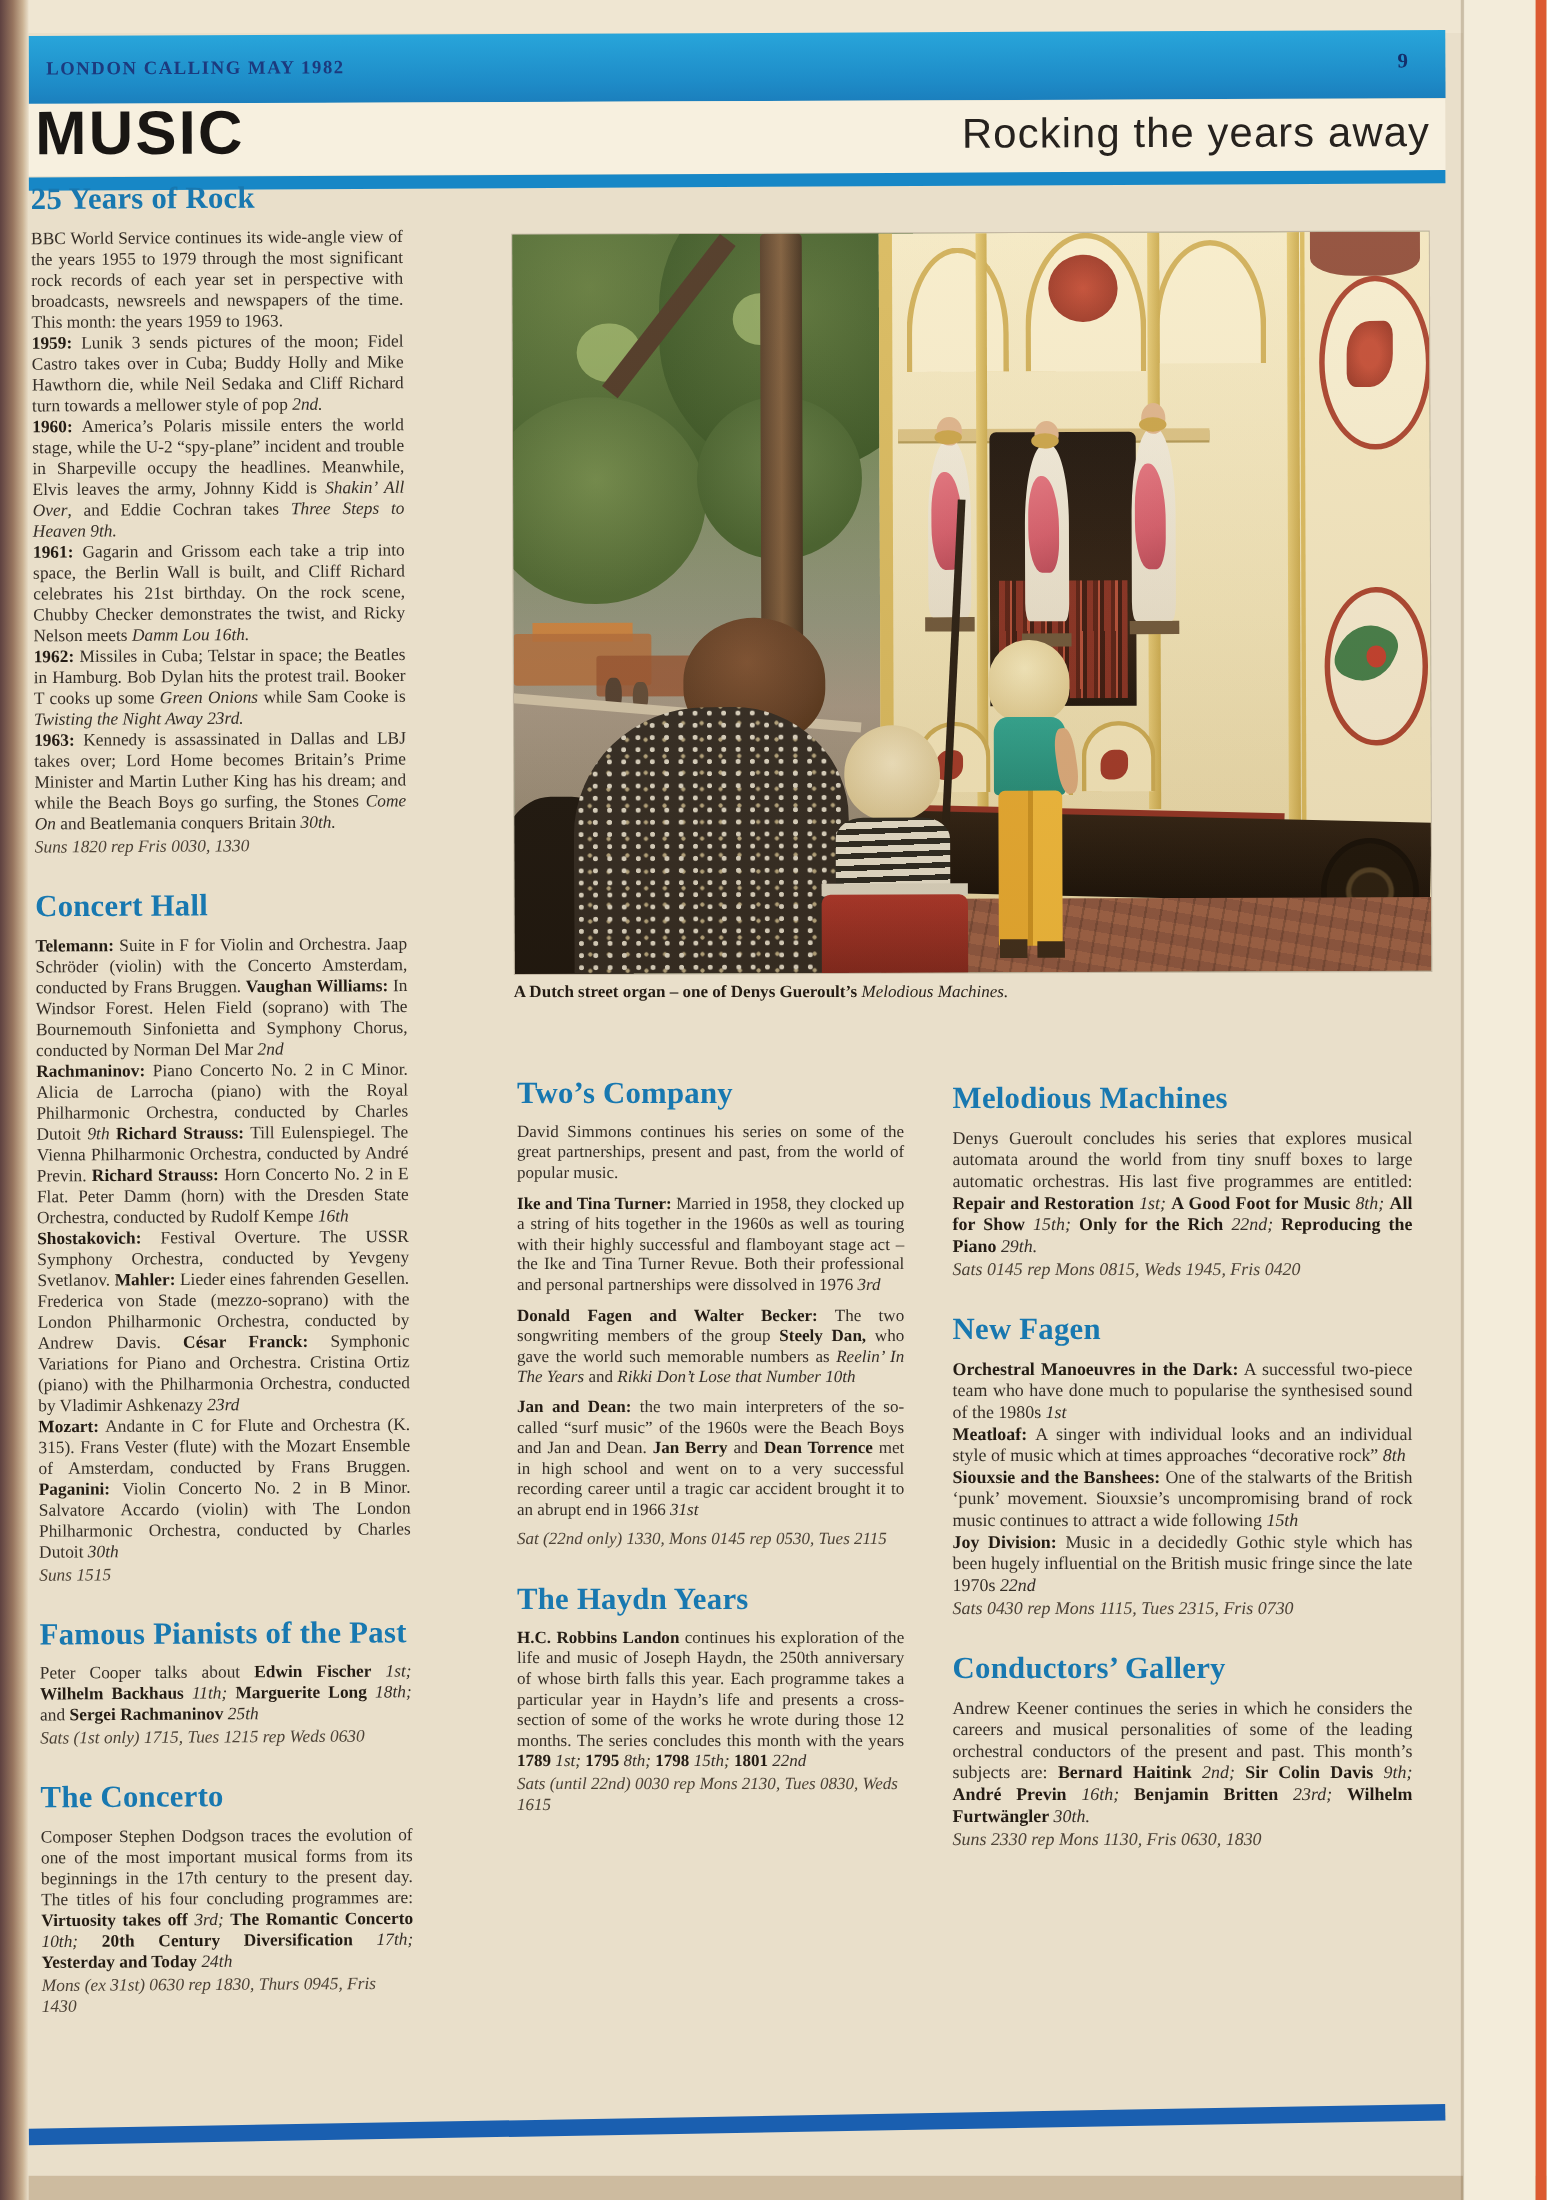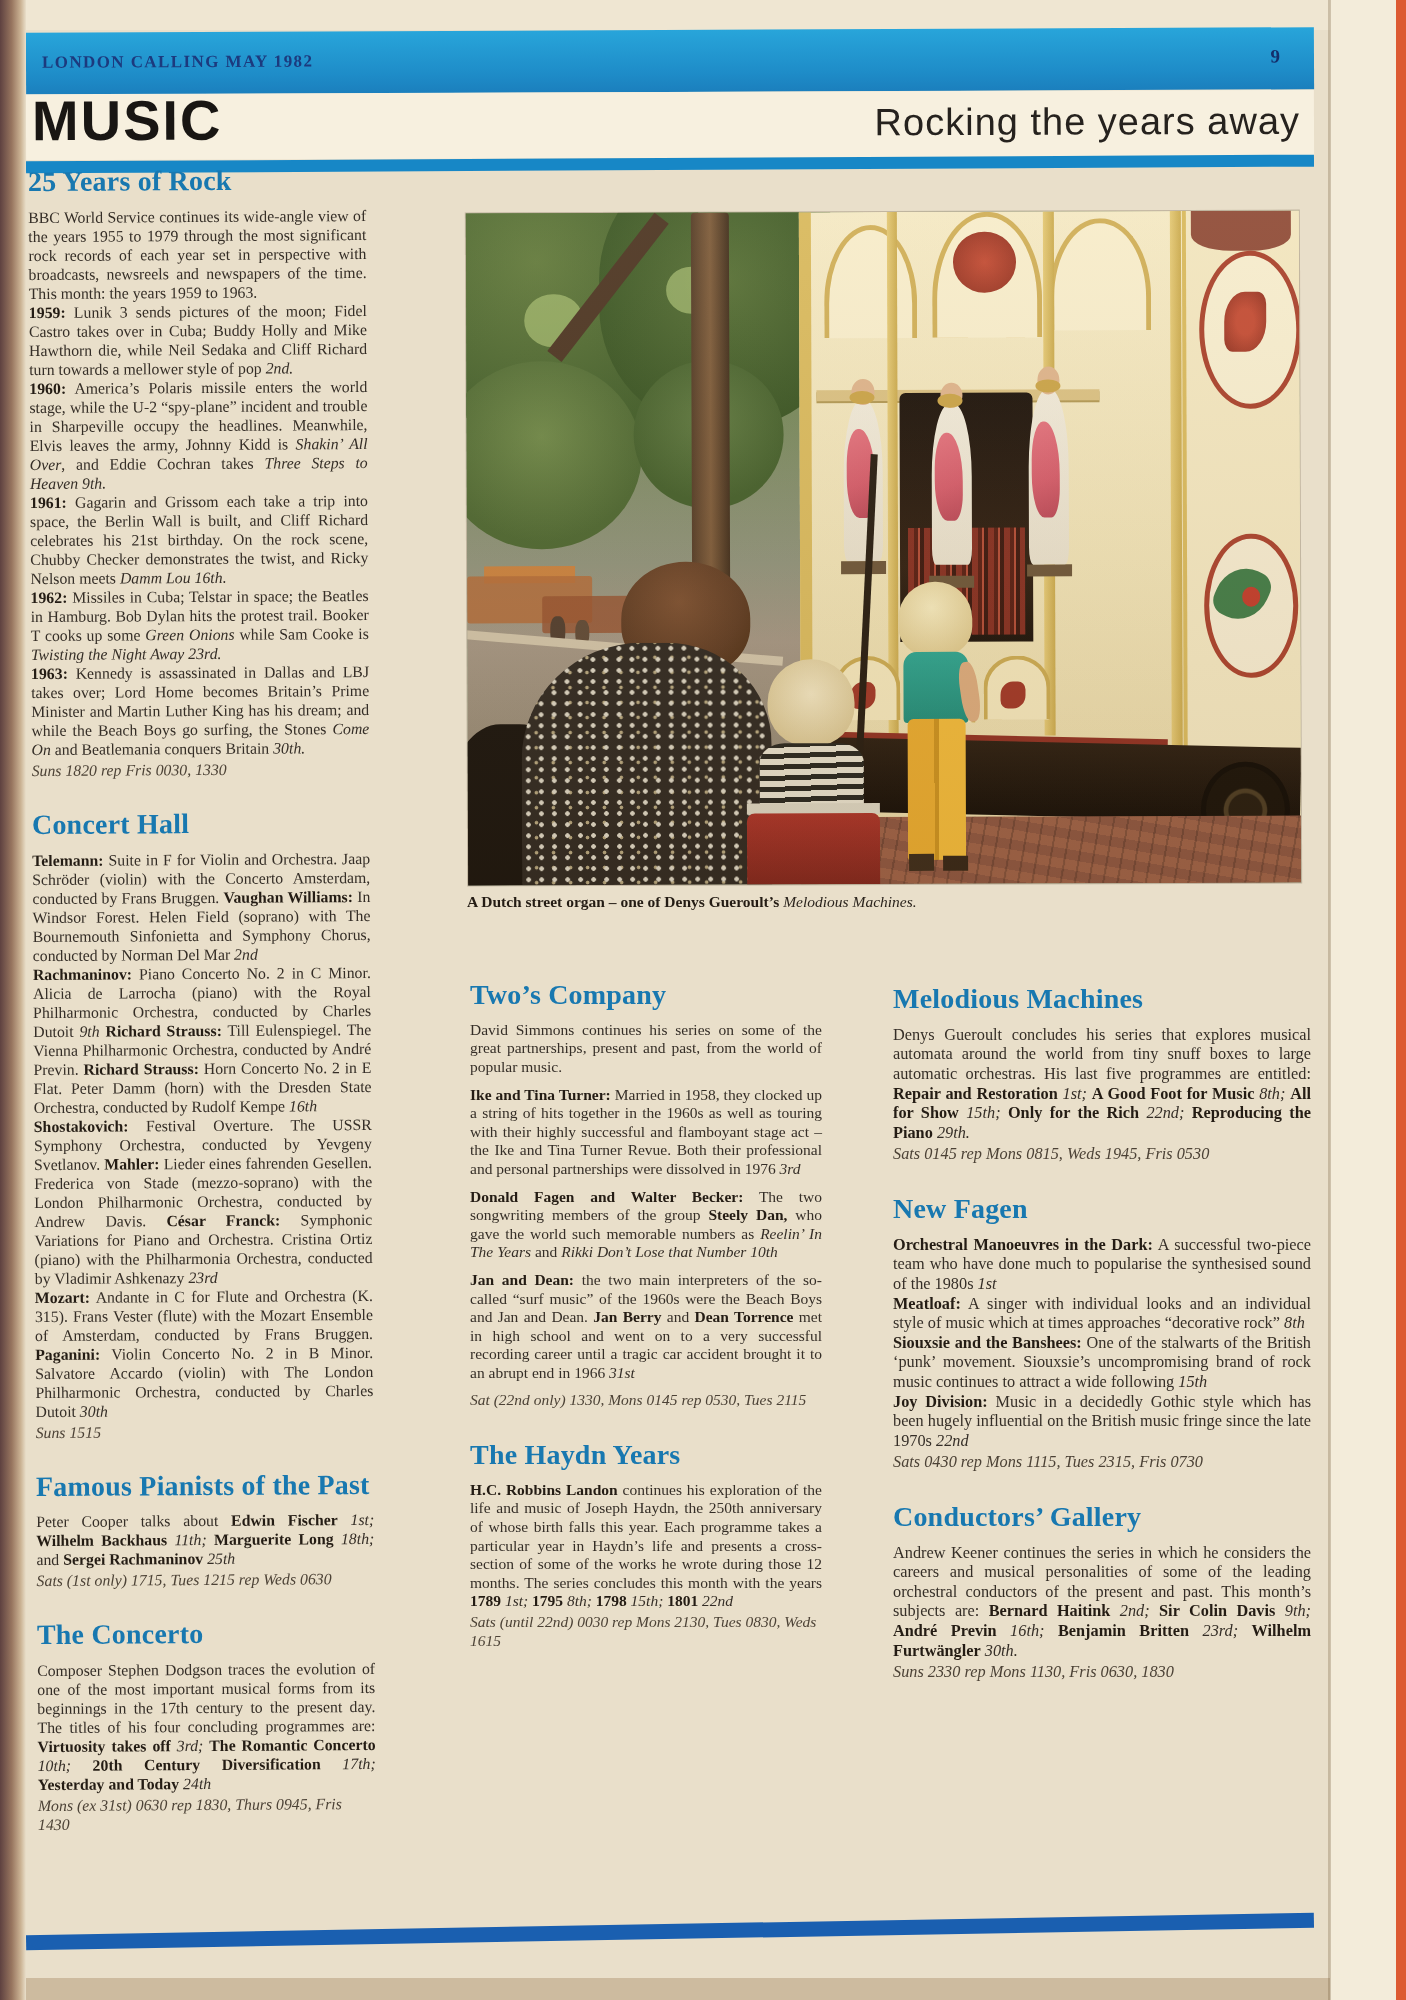--- a/index.html
+++ b/index.html
@@ -34,21 +34,21 @@
     font:400 38px/1 "Liberation Sans",sans-serif;letter-spacing:1px;color:#26221e}
   .header-rule{position:absolute;left:26px;top:158px;width:1288px;height:12px;
     background:var(--rule-blue,#1787c6);z-index:3;transform:rotate(-.3deg)}
   .bottom-rule{position:absolute;left:26px;top:1924px;width:1288px;height:15px;
     background:var(--bottom-bar-blue,#1a5fb0);z-index:3;transform:rotate(-1deg)}
 
   
   .col{position:absolute;z-index:3;color:var(--text-color,#352e27)}
   .col-left{left:33px;top:166px;width:338px;font-size:15.8px;line-height:19px;transform:rotate(-.35deg)}
   .col-middle{left:470px;top:948px;width:352px;font-size:15.5px;line-height:18.6px;padding-top:32px}
-  .col-right{left:893px;top:948px;width:418px;font-size:16.3px;line-height:19.6px;padding-top:36px}
+  .col-right{left:866px;top:948px;width:418px;font-size:16.3px;line-height:19.6px;padding-top:36px}
   .sec-heading{font:bold 28px/1.1 "Liberation Serif",serif;color:var(--heading-blue,#1878b0);
     margin:30px 0 10px;letter-spacing:.2px;white-space:nowrap}
   .col .sec-heading:first-child{margin-top:0}
   .par{margin:0;text-align:justify}
   .par.spaced{margin-bottom:9px}
   .sg-b{font-weight:bold;color:#241c14}
   .sg-i{font-style:italic}
   .sched{margin:2px 0 0;font-style:italic;color:#4c4236}
 
   
@@ -292,21 +292,21 @@
     <p class="par spaced"><span class="sg-b">Donald Fagen and Walter Becker:</span><span> The two songwriting members of the group </span><span class="sg-b">Steely Dan,</span><span> who gave the world such memorable numbers as </span><span class="sg-i">Reelin’ In The Years</span><span> and </span><span class="sg-i">Rikki Don’t Lose that Number 10th</span></p>
     <p class="par spaced"><span class="sg-b">Jan and Dean:</span><span> the two main interpreters of the so-called “surf music” of the 1960s were the Beach Boys and Jan and Dean. </span><span class="sg-b">Jan Berry</span><span> and </span><span class="sg-b">Dean Torrence</span><span> met in high school and went on to a very successful recording career until a tragic car accident brought it to an abrupt end in 1966 </span><span class="sg-i">31st</span></p>
     <p class="sched">Sat (22nd only) 1330, Mons 0145 rep 0530, Tues 2115</p>
     <h2 class="sec-heading">The Haydn Years</h2>
     <p class="par"><span class="sg-b">H.C. Robbins Landon</span><span> continues his exploration of the life and music of Joseph Haydn, the 250th anniversary of whose birth falls this year. Each programme takes a particular year in Haydn’s life and presents a cross-section of some of the works he wrote during those 12 months. The series concludes this month with the years </span><span class="sg-b">1789</span><span> </span><span class="sg-i">1st;</span><span> </span><span class="sg-b">1795</span><span> </span><span class="sg-i">8th;</span><span> </span><span class="sg-b">1798</span><span> </span><span class="sg-i">15th;</span><span> </span><span class="sg-b">1801</span><span> </span><span class="sg-i">22nd</span></p>
     <p class="sched">Sats (until 22nd) 0030 rep Mons 2130, Tues 0830, Weds 1615</p>
   </div>
 <div class="col col-right">
     <h2 class="sec-heading">Melodious Machines</h2>
     <p class="par"><span>Denys Gueroult concludes his series that explores musical automata around the world from tiny snuff boxes to large automatic orchestras. His last five programmes are entitled: </span><span class="sg-b">Repair and Restoration</span><span> </span><span class="sg-i">1st;</span><span> </span><span class="sg-b">A Good Foot for Music</span><span> </span><span class="sg-i">8th;</span><span> </span><span class="sg-b">All for Show</span><span> </span><span class="sg-i">15th;</span><span> </span><span class="sg-b">Only for the Rich</span><span> </span><span class="sg-i">22nd;</span><span> </span><span class="sg-b">Reproducing the Piano</span><span> </span><span class="sg-i">29th.</span></p>
-    <p class="sched">Sats 0145 rep Mons 0815, Weds 1945, Fris 0530</p>
+    <p class="sched">Sats 0145 rep Mons 0815, Weds 1945, Fris 0420</p>
     <h2 class="sec-heading">New Fagen</h2>
     <p class="par"><span class="sg-b">Orchestral Manoeuvres in the Dark:</span><span> A successful two-piece team who have done much to popularise the synthesised sound of the 1980s </span><span class="sg-i">1st</span></p>
     <p class="par"><span class="sg-b">Meatloaf:</span><span> A singer with individual looks and an individual style of music which at times approaches “decorative rock” </span><span class="sg-i">8th</span></p>
     <p class="par"><span class="sg-b">Siouxsie and the Banshees:</span><span> One of the stalwarts of the British ‘punk’ movement. Siouxsie’s uncompromising brand of rock music continues to attract a wide following </span><span class="sg-i">15th</span></p>
     <p class="par"><span class="sg-b">Joy Division:</span><span> Music in a decidedly Gothic style which has been hugely influential on the British music fringe since the late 1970s </span><span class="sg-i">22nd</span></p>
     <p class="sched">Sats 0430 rep Mons 1115, Tues 2315, Fris 0730</p>
     <h2 class="sec-heading">Conductors’ Gallery</h2>
     <p class="par"><span>Andrew Keener continues the series in which he considers the careers and musical personalities of some of the leading orchestral conductors of the present and past. This month’s subjects are: </span><span class="sg-b">Bernard Haitink</span><span> </span><span class="sg-i">2nd;</span><span> </span><span class="sg-b">Sir Colin Davis</span><span> </span><span class="sg-i">9th;</span><span> </span><span class="sg-b">André Previn</span><span> </span><span class="sg-i">16th;</span><span> </span><span class="sg-b">Benjamin Britten</span><span> </span><span class="sg-i">23rd;</span><span> </span><span class="sg-b">Wilhelm Furtwängler</span><span> </span><span class="sg-i">30th.</span></p>
     <p class="sched">Suns 2330 rep Mons 1130, Fris 0630, 1830</p>
   </div>

